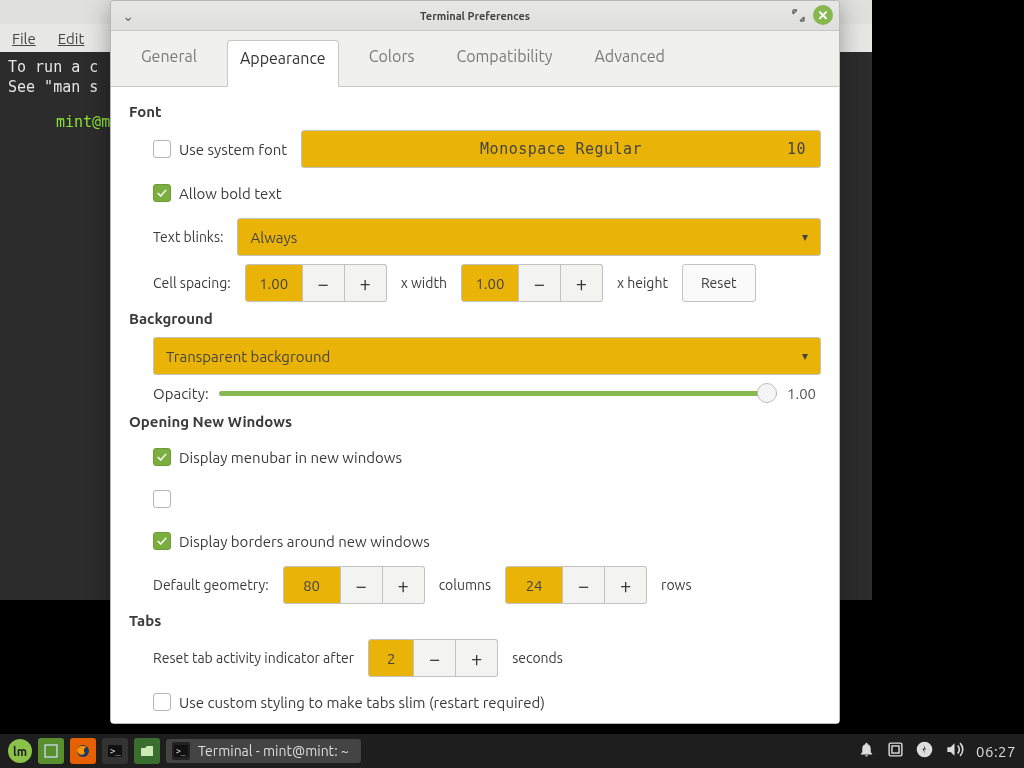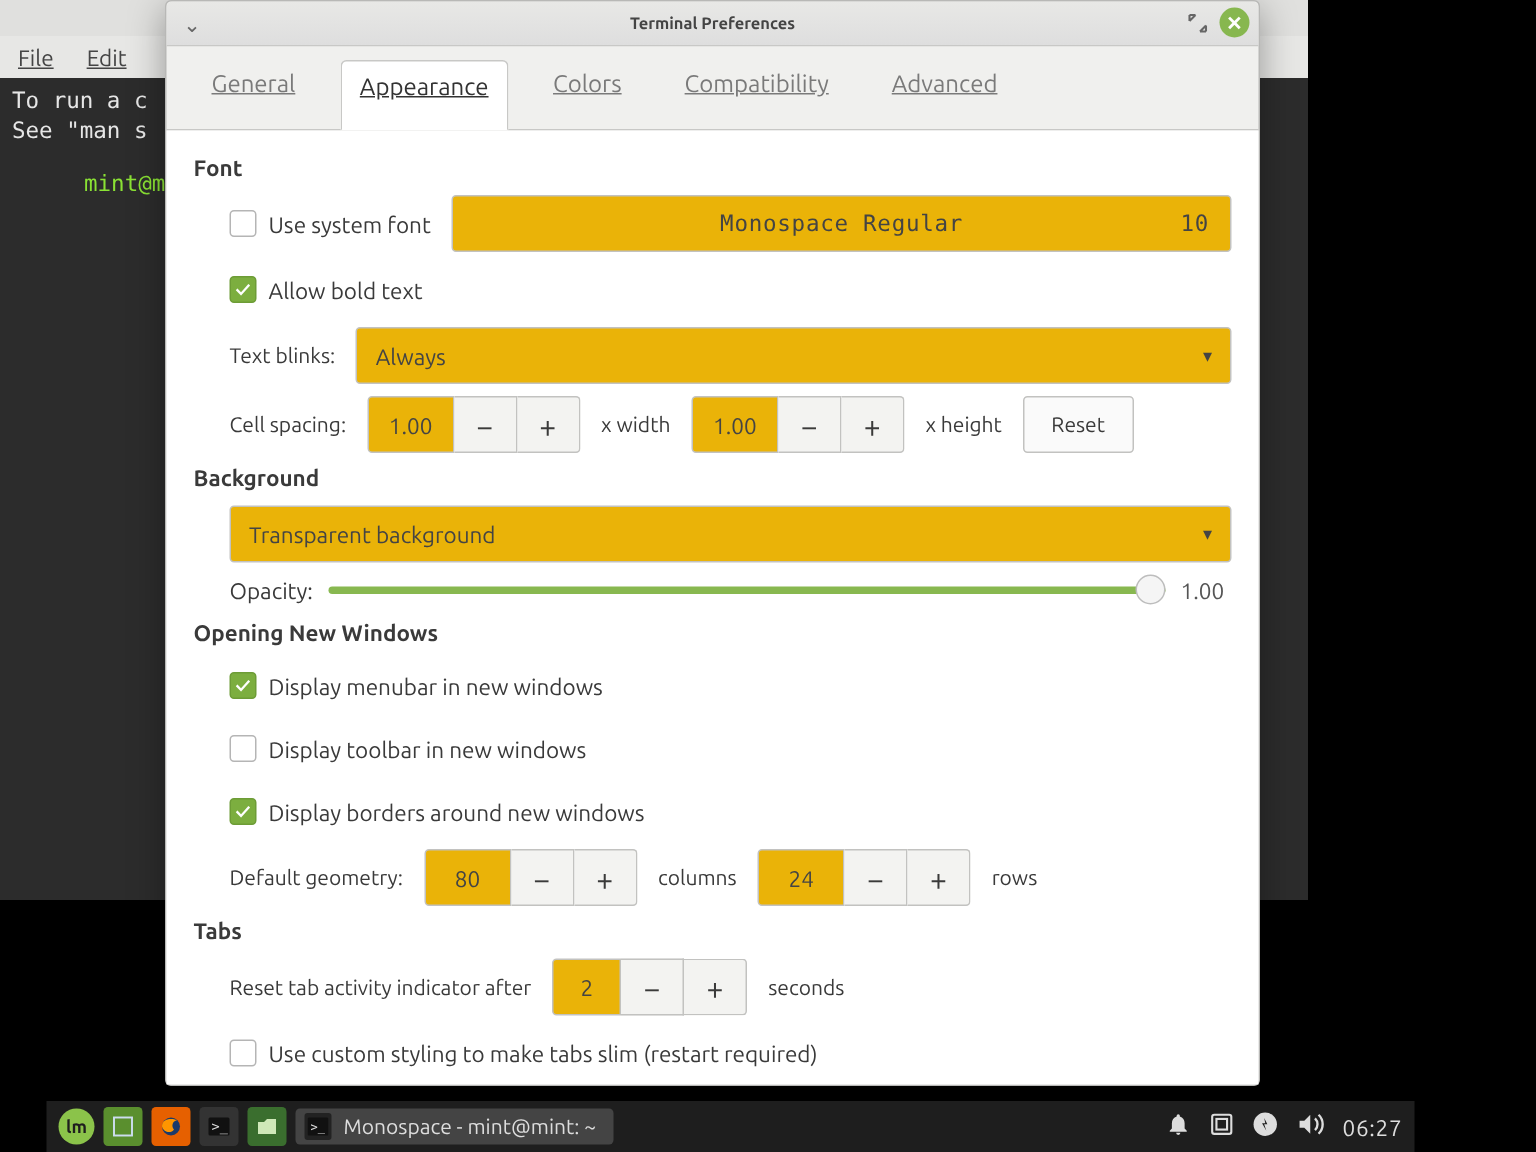--- a/index.html
+++ b/index.html
@@ -39,21 +39,21 @@
   .t-btn { width:18px; height:18px; display:flex; align-items:center; justify-content:center; color:#666; font-size:14px; cursor:pointer; }
   .t-close {
     width:20px; height:20px; border-radius:50%; background:#87b74f; color:#fff;
     display:flex; align-items:center; justify-content:center; font-size:13px; font-weight:bold; cursor:pointer;
   }
 
   .tabs {
     display:flex; gap:18px; padding:8px 18px 0 18px; border-bottom:1px solid #c8c8c6;
     font-size:16px; color:#7a7a7a;
   }
-  .tabs .tab { padding:8px 12px 19px; cursor:pointer;text-decoration:underline; }
+  .tabs .tab { padding:8px 12px 19px; cursor:pointer; }
   .tabs .tab.active {
     background:#fff; color:#333; border:1px solid #c8c8c6; border-bottom:1px solid #fff;
     border-radius:4px 4px 0 0; position:relative; top:1px;
   }
 
   .panel {
     flex:1; background:#fff; padding:10px 18px 16px 18px; overflow:hidden;
     color:#3a3a3a;
   }
 
@@ -98,23 +98,23 @@
     background:#88b850;
   }
   .slider .thumb {
     position:absolute; right:0; top:0; width:20px; height:20px; border-radius:50%;
     background:#f5f5f5; border:1px solid #bdbdbd;
   }
   .slider-val { font-size:15px; color:#555; min-width:34px; }
 
   
   .taskbar {
-    position:absolute; left:0; bottom:0; width:912px; height:34px;
+    position:absolute; left:0; bottom:0; width:1024px; height:34px;
     background:#1e1e1e; color:#ddd; display:flex; align-items:center;
-    padding:0 8px; gap:6px; font-size:14px;margin-left:31px;
+    padding:0 8px; gap:6px; font-size:14px;
   }
   .taskbar .mint-logo {
     width:24px; height:24px; border-radius:50%; background:#8bc34a;
     display:flex; align-items:center; justify-content:center; color:#1e1e1e; font-weight:bold; font-size:12px;
   }
   .tb-icn {
     width:26px; height:26px; border-radius:3px; display:flex; align-items:center; justify-content:center;
     background:#333; font-size:15px; cursor:pointer;
   }
   .tb-app {
@@ -229,21 +229,20 @@
     <div class="section-h">Opening New Windows</div>
     <div class="row tight">
       <label class="chk">
         <span class="chkbox checked"></span>
         <span>Display menubar in new windows</span>
       </label>
     </div>
     <div class="row tight">
       <label class="chk">
         <span class="chkbox"></span>
-        <span>Display toolbar in new windows</span>
       </label>
     </div>
     <div class="row tight">
       <label class="chk">
         <span class="chkbox checked"></span>
         <span>Display borders around new windows</span>
       </label>
     </div>
     <div class="row">
       <span>Default geometry:</span>
@@ -305,21 +304,21 @@
         <path d="M2 5 L6 5 L8 3 L14 3 L14 13 L2 13 Z" fill="#cfe8b8"></path>
       </svg>
   </div>
   <div class="tb-app">
     <div class="ic">
       <svg width="14" height="14" viewBox="0 0 14 14">
           <rect x="0" y="1" width="14" height="12" rx="1" fill="#111"></rect>
           <text x="2" y="10" font-size="8" fill="#ddd" font-family="monospace">&gt;_</text>
         </svg>
     </div>
-    <span>Monospace - mint@mint: ~</span>
+    <span>Terminal - mint@mint: ~</span>
   </div>
   <div class="spacer"></div>
   <div class="tray">
     <span>
       <svg width="17" height="17" viewBox="0 0 24 24" fill="#ddd">
           <path d="M12 22a2 2 0 0 0 2-2h-4a2 2 0 0 0 2 2zm6-6V11c0-3.07-1.63-5.64-4.5-6.32V4a1.5 1.5 0 1 0-3 0v.68C7.64 5.36 6 7.92 6 11v5l-2 2v1h16v-1l-2-2z"></path>
         </svg>
     </span>
     <span>
       <svg width="17" height="17" viewBox="0 0 24 24" fill="none" stroke="#ddd" stroke-width="2">

